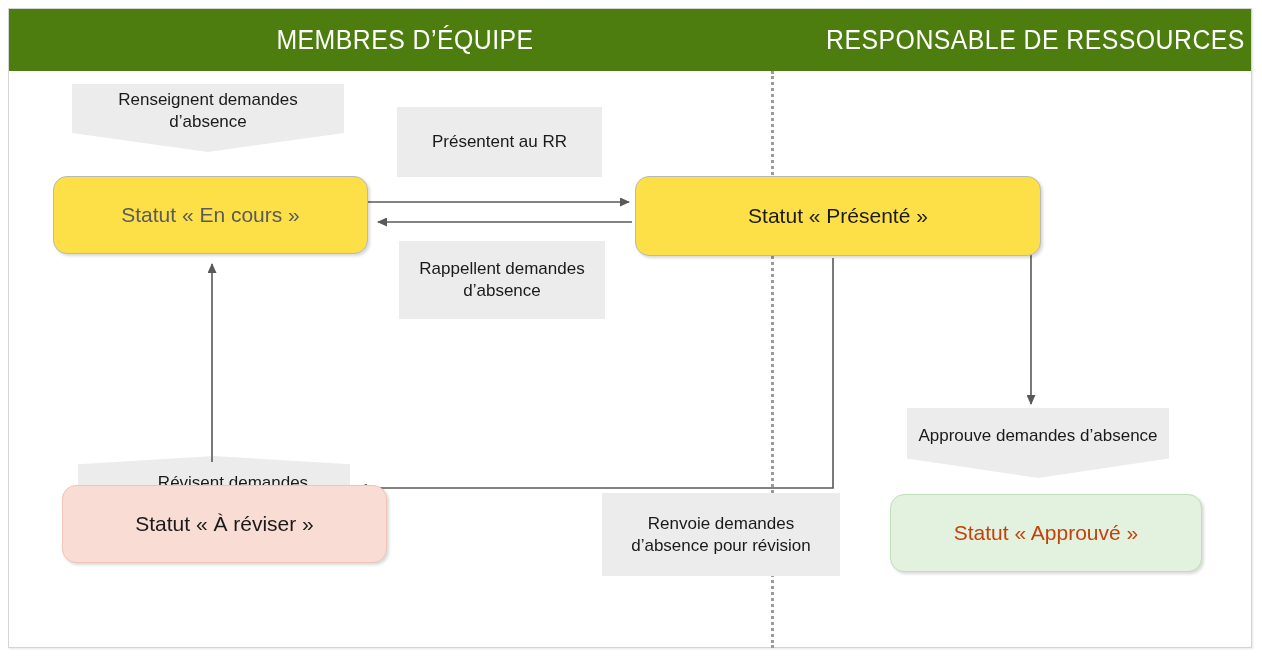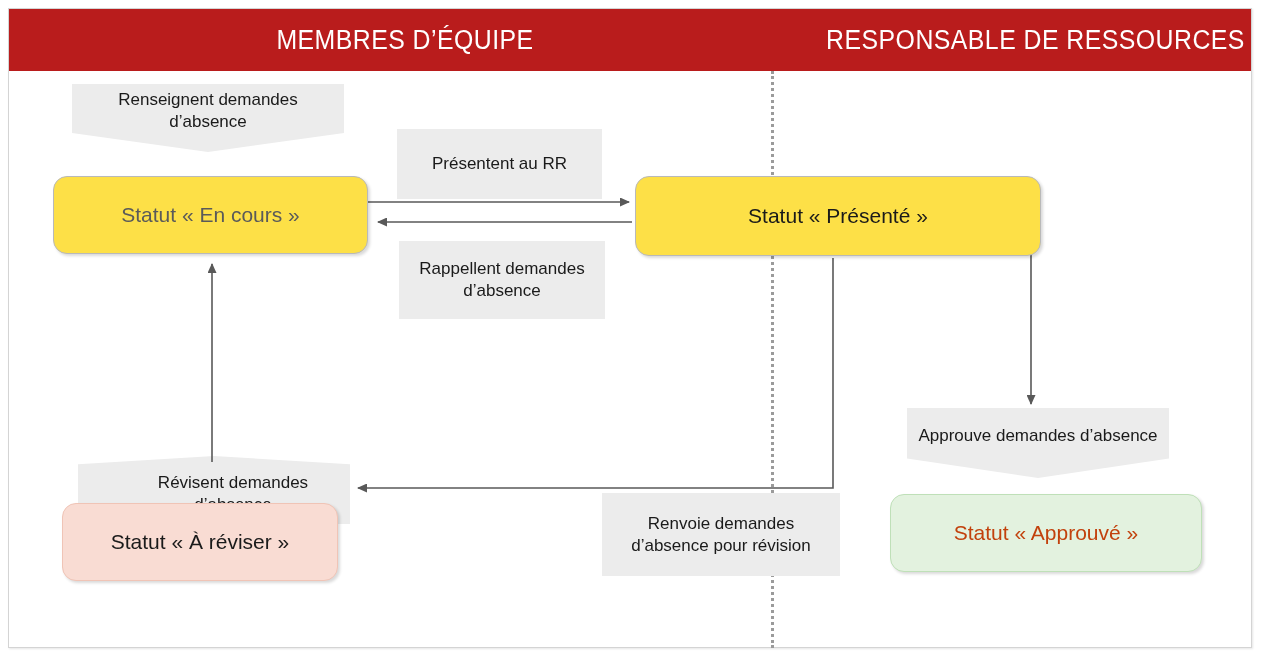--- a/index.html
+++ b/index.html
@@ -35,21 +35,21 @@
     box-shadow: 1px 1px 2px rgba(0,0,0,0.10);
   }
 
   
   .header-band {
     position: absolute;
     left: 9px;
     top: 9px;
     width: 1242px;
     height: 62px;
-    background: #b91c1c;
+    background: #4d7c0f;
   }
   .header-label {
     position: absolute;
     top: 0;
     height: 62px;
     line-height: 62px;
     color: #ffffff;
     font-size: 27px;
     letter-spacing: 0.5px;
     white-space: nowrap;
@@ -177,27 +177,27 @@
 
     <path d="M833,258 L833,488 L358,488" fill="none" stroke="#595959" stroke-width="1.6" marker-end="url(#arrow-l)"></path>
 
     <path d="M212,462 L212,264" fill="none" stroke="#595959" stroke-width="1.6" marker-end="url(#arrow-u)"></path>
   </svg>
 
   <div class="banner notch-bottom" style="left:72px; top:84px; width:272px; height:68px;">Renseignent demandes d’absence</div>
 
   <div class="node status-box muted" style="left:53px; top:176px; width:315px; height:78px;">Statut « En cours »</div>
 
-  <div class="banner plain" style="left:397px; top:107px; width:205px; height:70px;margin-top:22px;">Présentent au RR</div>
+  <div class="banner plain" style="left:397px; top:107px; width:205px; height:70px;">Présentent au RR</div>
 
   <div class="banner plain" style="left:399px; top:241px; width:206px; height:78px;">Rappellent demandes d’absence</div>
 
   <div class="banner notch-top" style="left:78px; top:456px; width:272px; height:68px;padding-left:48px;">Révisent demandes d’absence</div>
 
-  <div class="node status-box pink" style="left:62px; top:503px; width:276px; height:78px;">Statut « À réviser »</div>
+  <div class="node status-box pink" style="left:62px; top:485px; width:325px; height:78px;">Statut « À réviser »</div>
 
   <div class="node status-box dark" style="left:635px; top:176px; width:406px; height:80px;">Statut « Présenté »</div>
 
   <div class="banner plain" style="left:602px; top:493px; width:238px; height:83px;">Renvoie demandes d’absence pour révision</div>
 
   <div class="banner notch-bottom" style="left:907px; top:408px; width:262px; height:70px;">Approuve demandes d’absence</div>
 
   <div class="node status-box green" style="left:890px; top:494px; width:312px; height:78px;">Statut « Approuvé »</div>
 
 </div>

